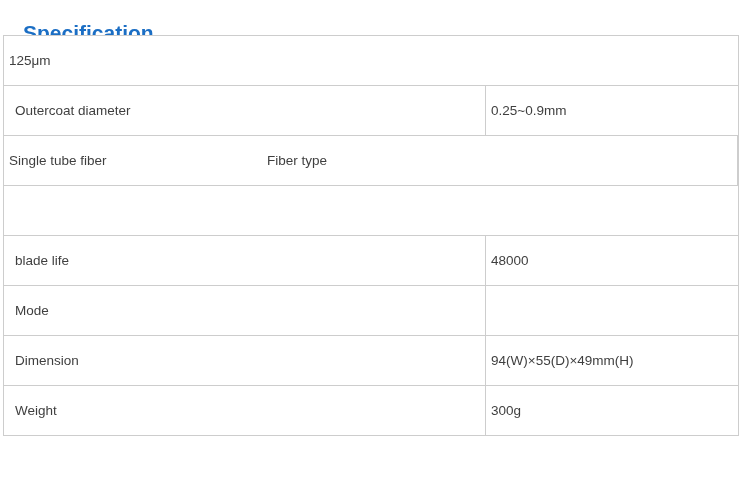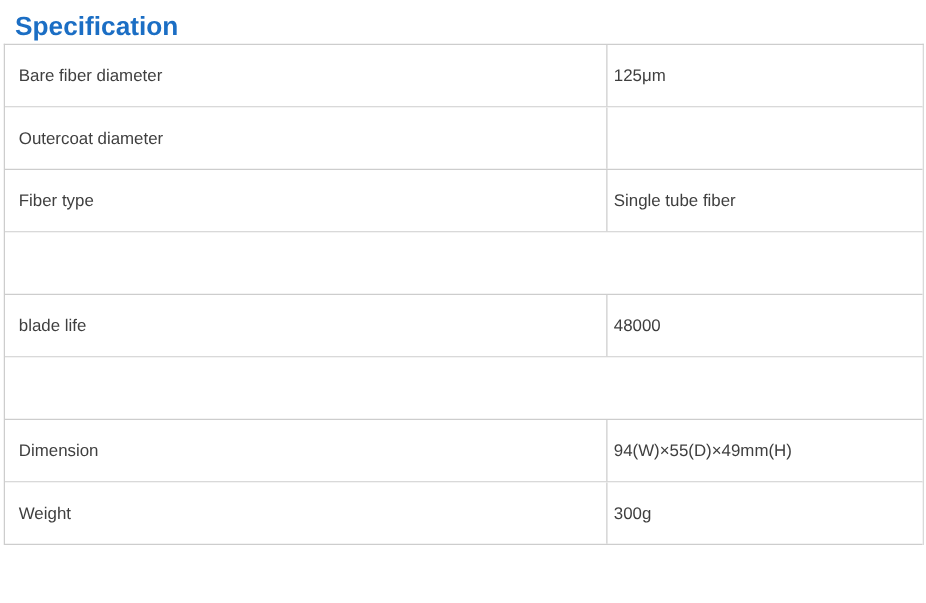--- a/index.html
+++ b/index.html
@@ -14,21 +14,21 @@
     font-family: "Liberation Sans", "DejaVu Sans", sans-serif;
     -webkit-font-smoothing: antialiased;
   }
   .page {
     position: relative;
     width: 741px;
     height: 482px;
     background: #ffffff;
   }
   .title {
-    margin: 7px;
+    margin: 18px;
     position: absolute;
     left: 5px;
     top: 2px;
     font-size: 21px;
     line-height: 26px;
     font-weight: bold;
     color: #1b6ec4;
     letter-spacing: 0px;
   }
   .spec-table {
@@ -69,43 +69,44 @@
   }
 </style>
 </head>
 <body>
 
 <div class="page">
   <h1 class="title">Specification</h1>
 
   <div class="spec-table">
     <div class="row">
-      <div class="cell label">Bare fiber diameter</div>
       <div class="cell value">125μm</div>
     </div>
 
     <div class="row">
       <div class="cell label">Outercoat diameter</div>
+      <div class="cell value">0.25~0.9mm</div>
     </div>
 
     <div class="row">
+      <div class="cell value">Single tube fiber</div>
       <div class="cell label">Fiber type</div>
-      <div class="cell value">Single tube fiber</div>
     </div>
 
     <div class="row">
     </div>
 
 
     <div class="row">
       <div class="cell label">blade life</div>
       <div class="cell value">48000</div>
     </div>
 
     <div class="row">
+      <div class="cell label">Mode</div>
     </div>
 
     <div class="row">
       <div class="cell label">Dimension</div>
       <div class="cell value">94(W)×55(D)×49mm(H)</div>
     </div>
 
     <div class="row">
       <div class="cell label">Weight</div>
       <div class="cell value">300g</div>

